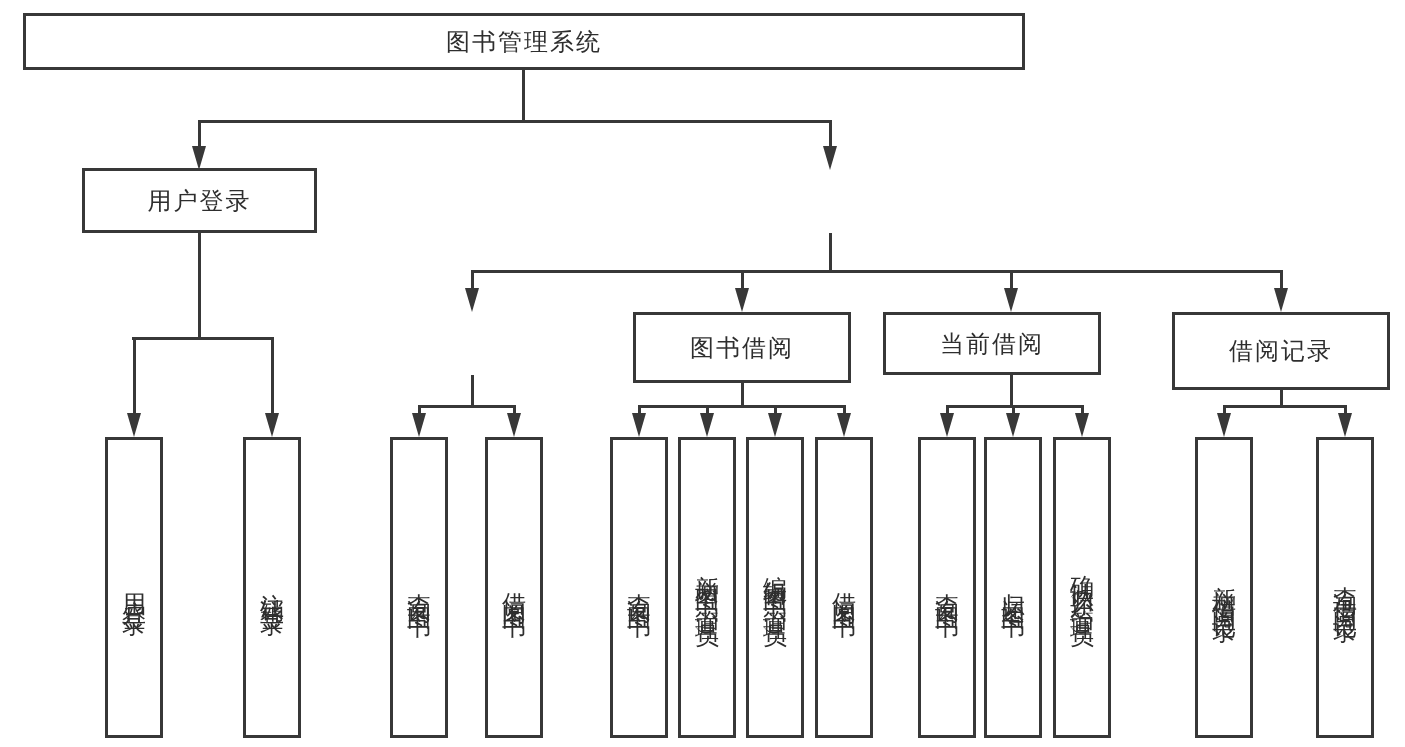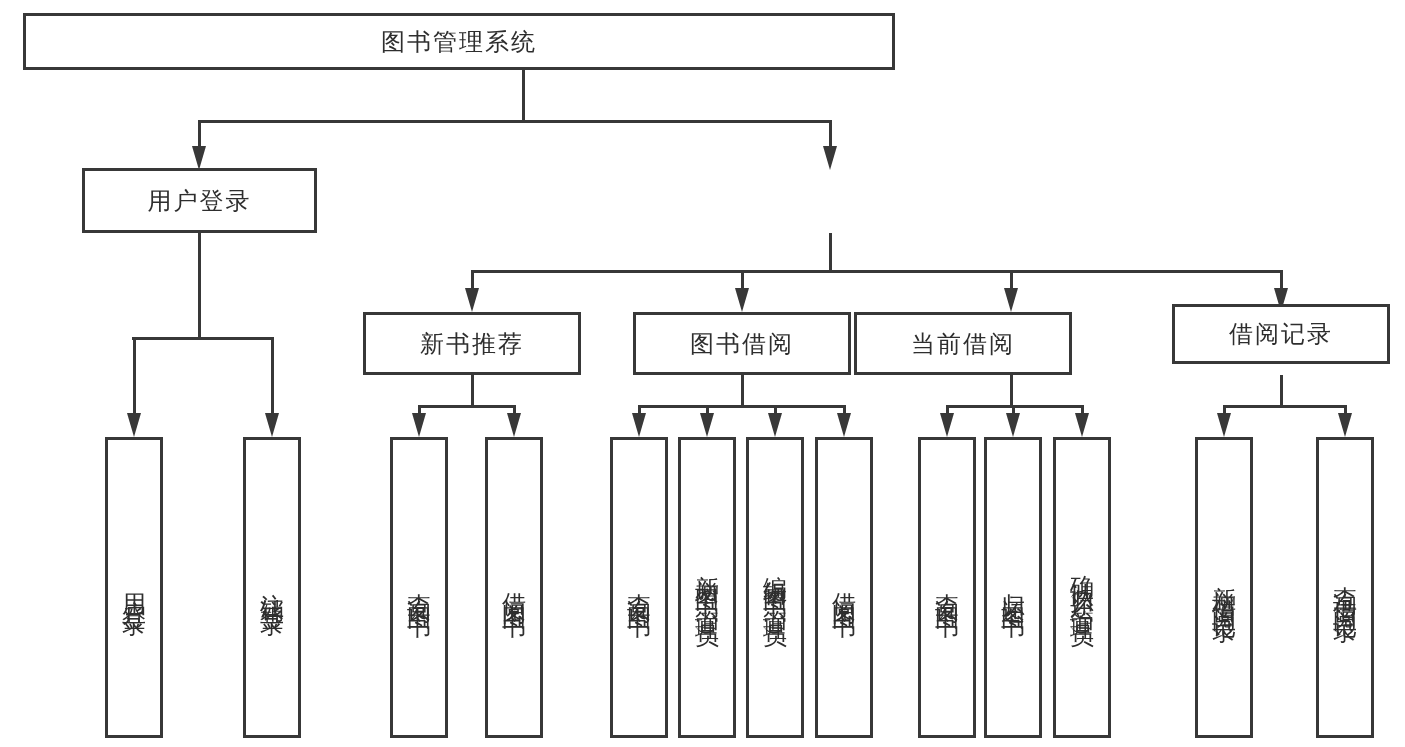--- a/index.html
+++ b/index.html
@@ -87,38 +87,35 @@
   <div class="arrowhead" style="left:940px;top:413px"></div>
   <div class="vline" style="left:1012px;top:405px;height:10px"></div>
   <div class="arrowhead" style="left:1006px;top:413px"></div>
   <div class="vline" style="left:1081px;top:405px;height:10px"></div>
   <div class="arrowhead" style="left:1075px;top:413px"></div>
   <div class="vline" style="left:1223px;top:405px;height:10px"></div>
   <div class="arrowhead" style="left:1217px;top:413px"></div>
   <div class="vline" style="left:1344px;top:405px;height:10px"></div>
   <div class="arrowhead" style="left:1338px;top:413px"></div>
 
-  <div class="box" style="left:23px;top:13px;width:872px;height:57px">
+  <div class="box" style="left:23px;top:13px;width:1002px;height:57px">
     <span>图书管理系统</span>
   </div>
 
   <div class="box" style="left:82px;top:168px;width:235px;height:65px">
     <span>用户登录</span>
   </div>
 
-  <div class="box" style="left:363px;top:312px;width:218px;height:63px">
-    <span>新书推荐</span>
-  </div>
-  <div class="box" style="left:633px;top:312px;width:218px;height:63px">
+  <div class="box" style="left:633px;top:312px;width:218px;height:71px">
     <span>图书借阅</span>
   </div>
-  <div class="box" style="left:854px;top:312px;width:218px;height:63px">
+  <div class="box" style="left:883px;top:312px;width:218px;height:63px">
     <span>当前借阅</span>
   </div>
-  <div class="box" style="left:1172px;top:304px;width:218px;height:60px">
+  <div class="box" style="left:1172px;top:312px;width:218px;height:78px">
     <span>借阅记录</span>
   </div>
 
   <div class="box leaf" style="left:105px">
     <span>用户登录</span>
   </div>
   <div class="box leaf" style="left:243px">
     <span>注销登录</span>
   </div>
   <div class="box leaf" style="left:390px">

